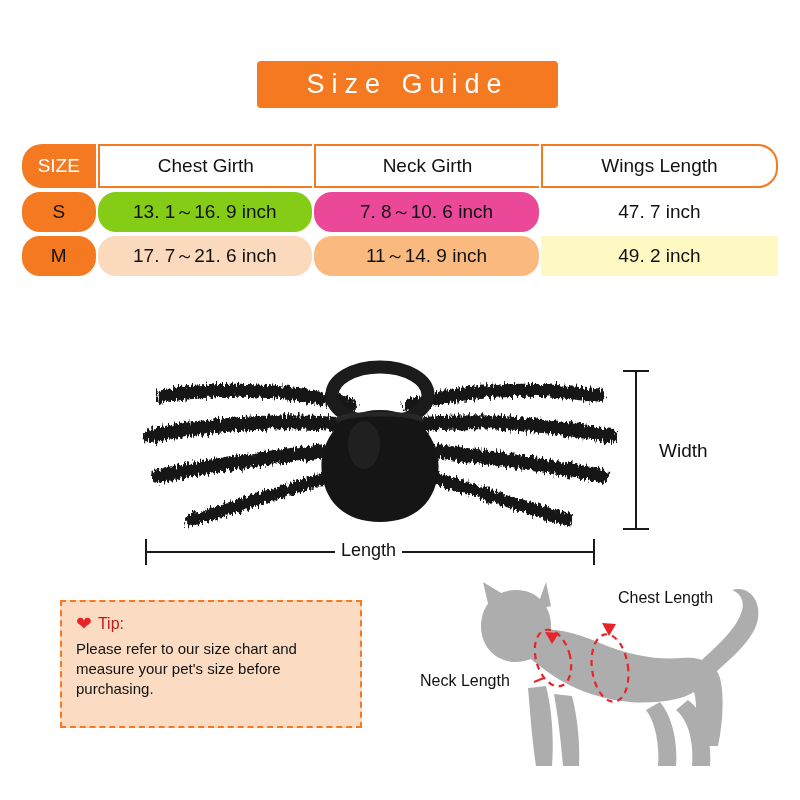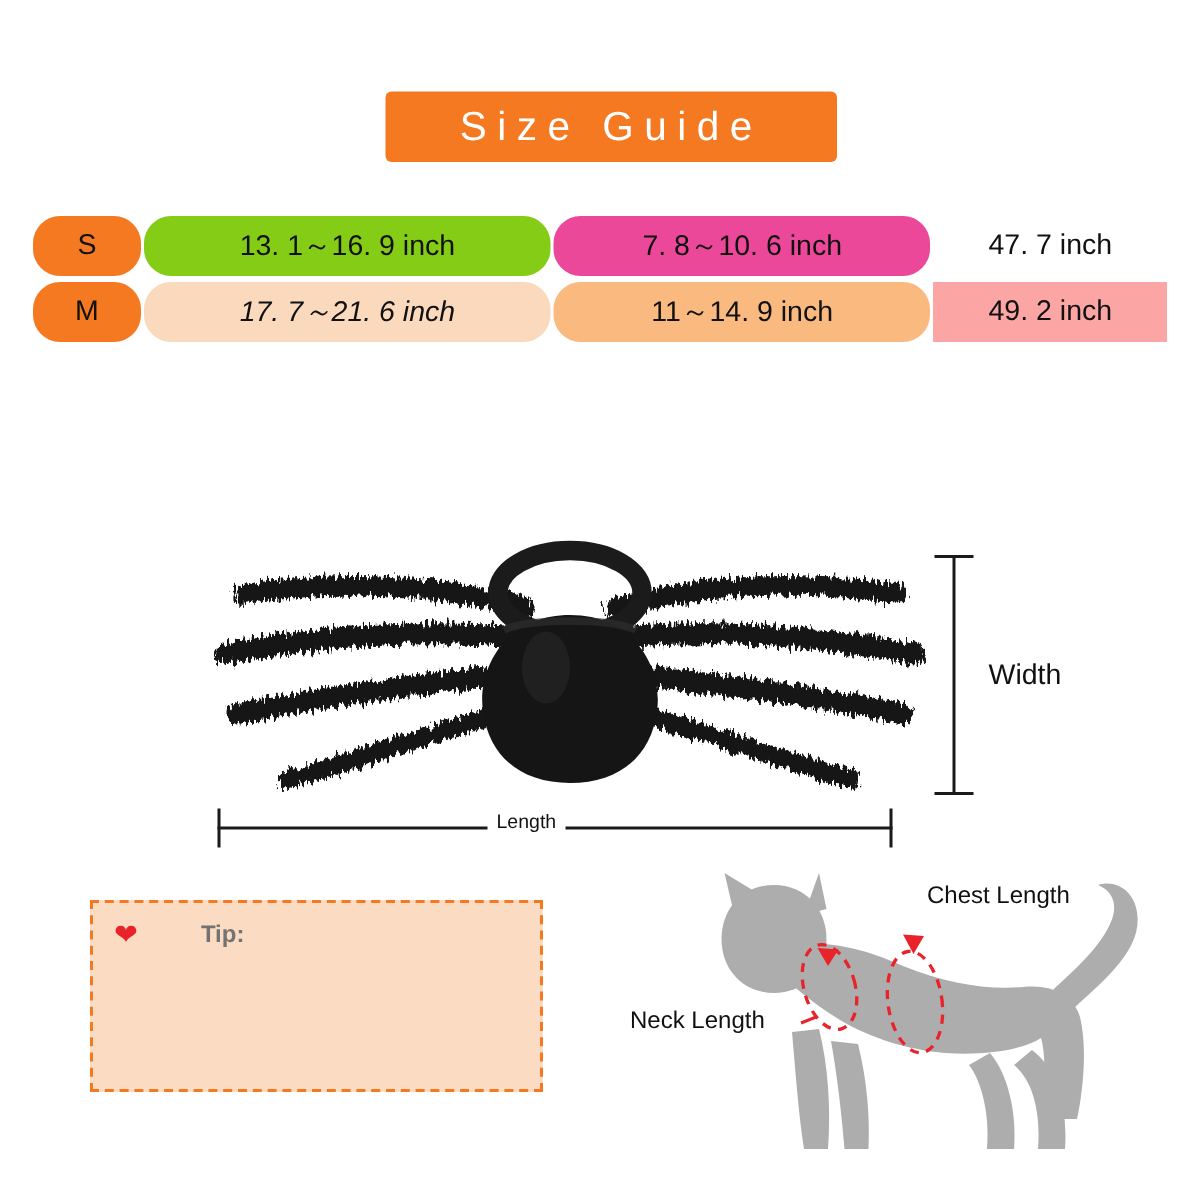--- a/index.html
+++ b/index.html
@@ -72,23 +72,23 @@
   .row-badge {
     background: #f47920;
     color: #ffffff;
     border-radius: 18px;
     font-size: 19px;
     width: 72px;
   }
   .cell-1 { background: #84cc16; border-radius: 18px; }
   .cell-2 { background: #ec4899; border-radius: 18px; }
   .cell-3 { background: #ffffff; }
-  .cell-4 { background: #fbd9bd; border-radius: 18px; font-style: italic; }
+  .cell-4 { background: #fbd9bd; border-radius: 18px; }
   .cell-5 { background: #f9b97f; border-radius: 18px; }
-  .cell-6 { background: #fca5a5; }
+  .cell-6 { background: #fef9c3; }
 
   
   #product-area {
     position: absolute;
     left: 120px;
     top: 350px;
     width: 520px;
     height: 230px;
   }
 
@@ -147,23 +147,23 @@
     position: absolute;
     top: 4px;
     width: 2px;
     height: 26px;
     background: #1a1a1a;
   }
   #length-dim .cap-l { left: 0; }
   #length-dim .cap-r { left: 448px; }
   #length-dim .llabel {
     position: absolute;
-    left: 180px;
+    left: 190px;
     top: 5px;
-    font-size: 13px;
+    font-size: 18px;
     color: #111;
     background: #ffffff;
     padding: 0 6px;
   }
 
   
   #tip-box {
     position: absolute;
     left: 60px;
     top: 600px;
@@ -180,23 +180,22 @@
     gap: 6px;
     margin-bottom: 6px;
   }
   #tip-box .heart {
     color: #e8232a;
     font-size: 19px;
     line-height: 1;
   }
   #tip-box .tip-label {
     font-size: 16px;
-    font-weight: bold;
-    color: #737373;
-    margin-left: 36px;
+    font-weight: normal;
+    color: #b91c1c;
   }
   #tip-box .tip-body {
     font-size: 15px;
     color: #111;
     line-height: 1.33;
   }
 
   
   #cat-diagram {
     position: absolute;
@@ -216,20 +215,26 @@
 </style>
 </head>
 <body>
 
 <div id="title-banner">
   <span class="title-text">Size Guide</span>
 </div>
 
 <table id="size-table">
   <tbody>
+    <tr>
+      <td class="hdr-first" style="width:72px">SIZE</td>
+      <td class="hdr-cell hdr-left-edge" style="width:208px">Chest Girth</td>
+      <td class="hdr-cell hdr-sep" style="width:218px">Neck Girth</td>
+      <td class="hdr-cell hdr-sep hdr-right-edge" style="width:228px">Wings Length</td>
+    </tr>
     <tr>
       <td class="row-badge">S</td>
       <td class="cell-1">13. 1～16. 9 inch</td>
       <td class="cell-2">7. 8～10. 6 inch</td>
       <td class="cell-3">47. 7 inch</td>
     </tr>
     <tr>
       <td class="row-badge">M</td>
       <td class="cell-4">17. 7～21. 6 inch</td>
       <td class="cell-5">11～14. 9 inch</td>
@@ -280,20 +285,21 @@
   <div class="cap cap-l"></div>
   <div class="cap cap-r"></div>
   <div class="llabel">Length</div>
 </div>
 
 <div id="tip-box">
   <div class="tip-head">
     <span class="heart">❤</span>
     <span class="tip-label">Tip:</span>
   </div>
+  <div class="tip-body">Please refer to our size chart and measure your pet's size before purchasing.</div>
 </div>
 
 <div id="cat-diagram">
   <svg width="370" height="240" viewBox="0 0 370 240" xmlns="http://www.w3.org/2000/svg">
 
     <g fill="#adadad">
 
       <path d="M70,52 L63,22 L86,36 Z"></path>
       <path d="M116,50 L126,22 L131,46 Z"></path>
       <path d="M96,30 C117,30 131,46 131,66 C131,88 115,102 96,102 C76,102 61,87 61,66 C61,46 75,30 96,30 Z"></path>

